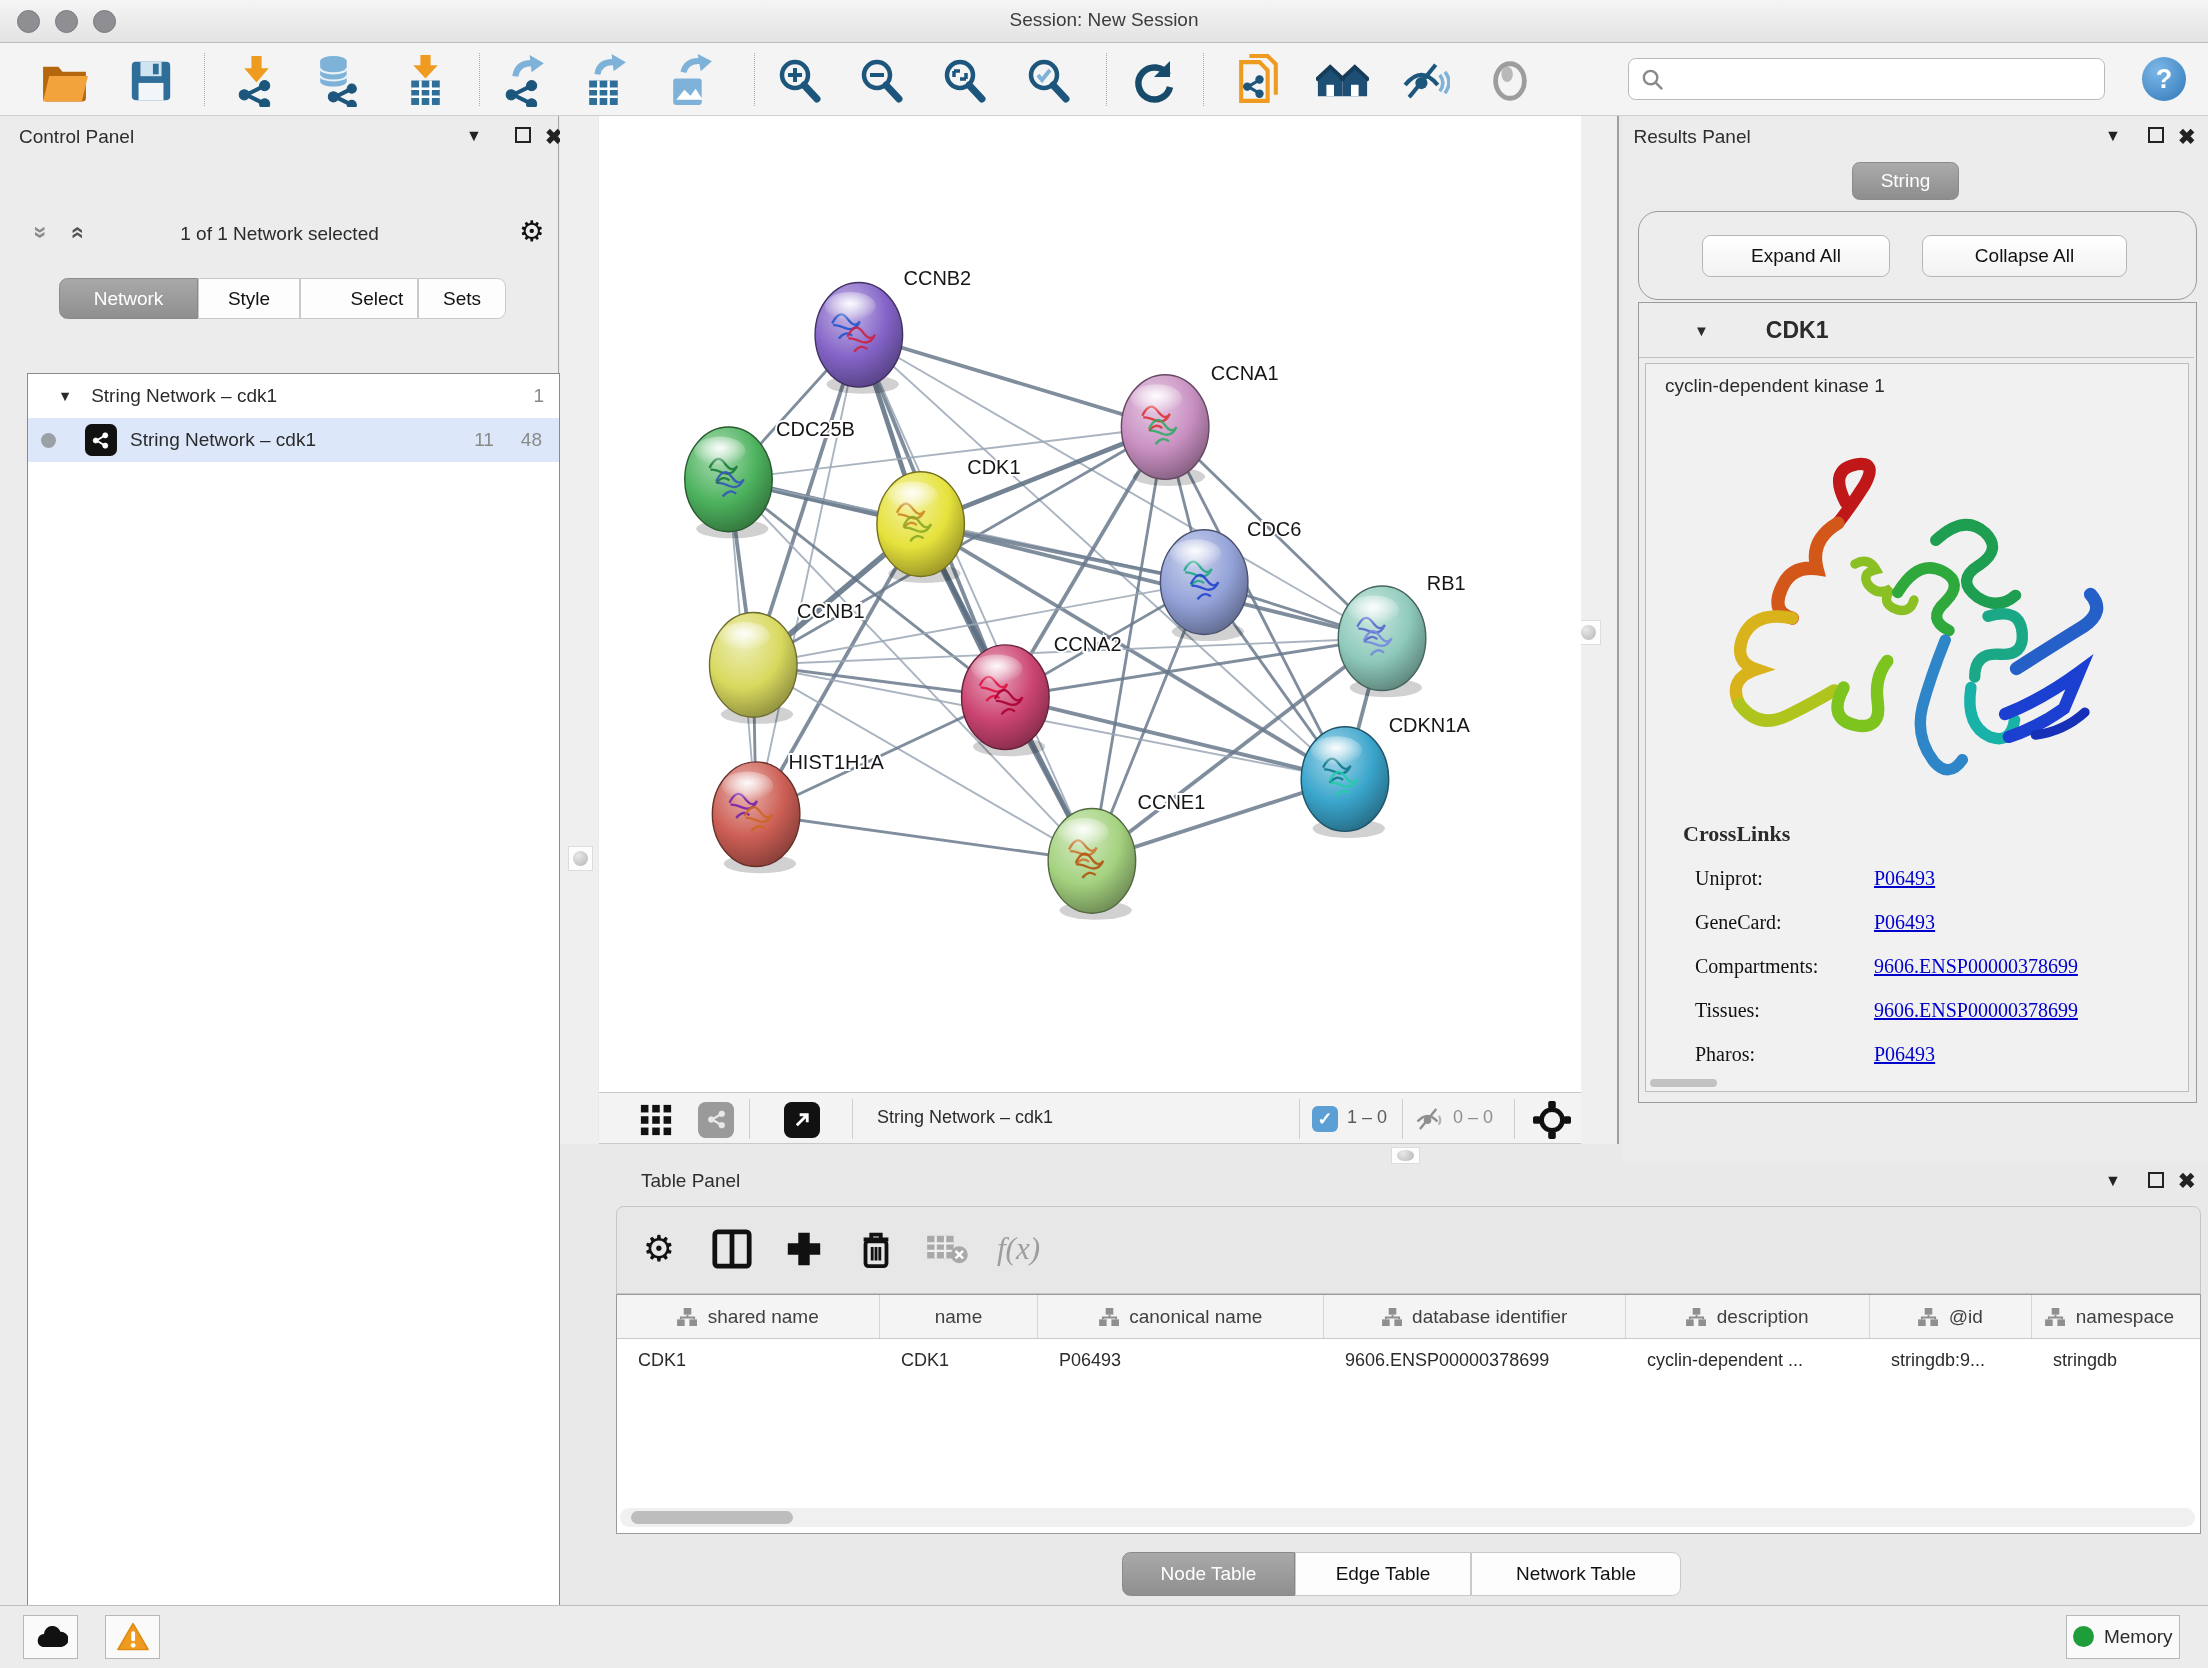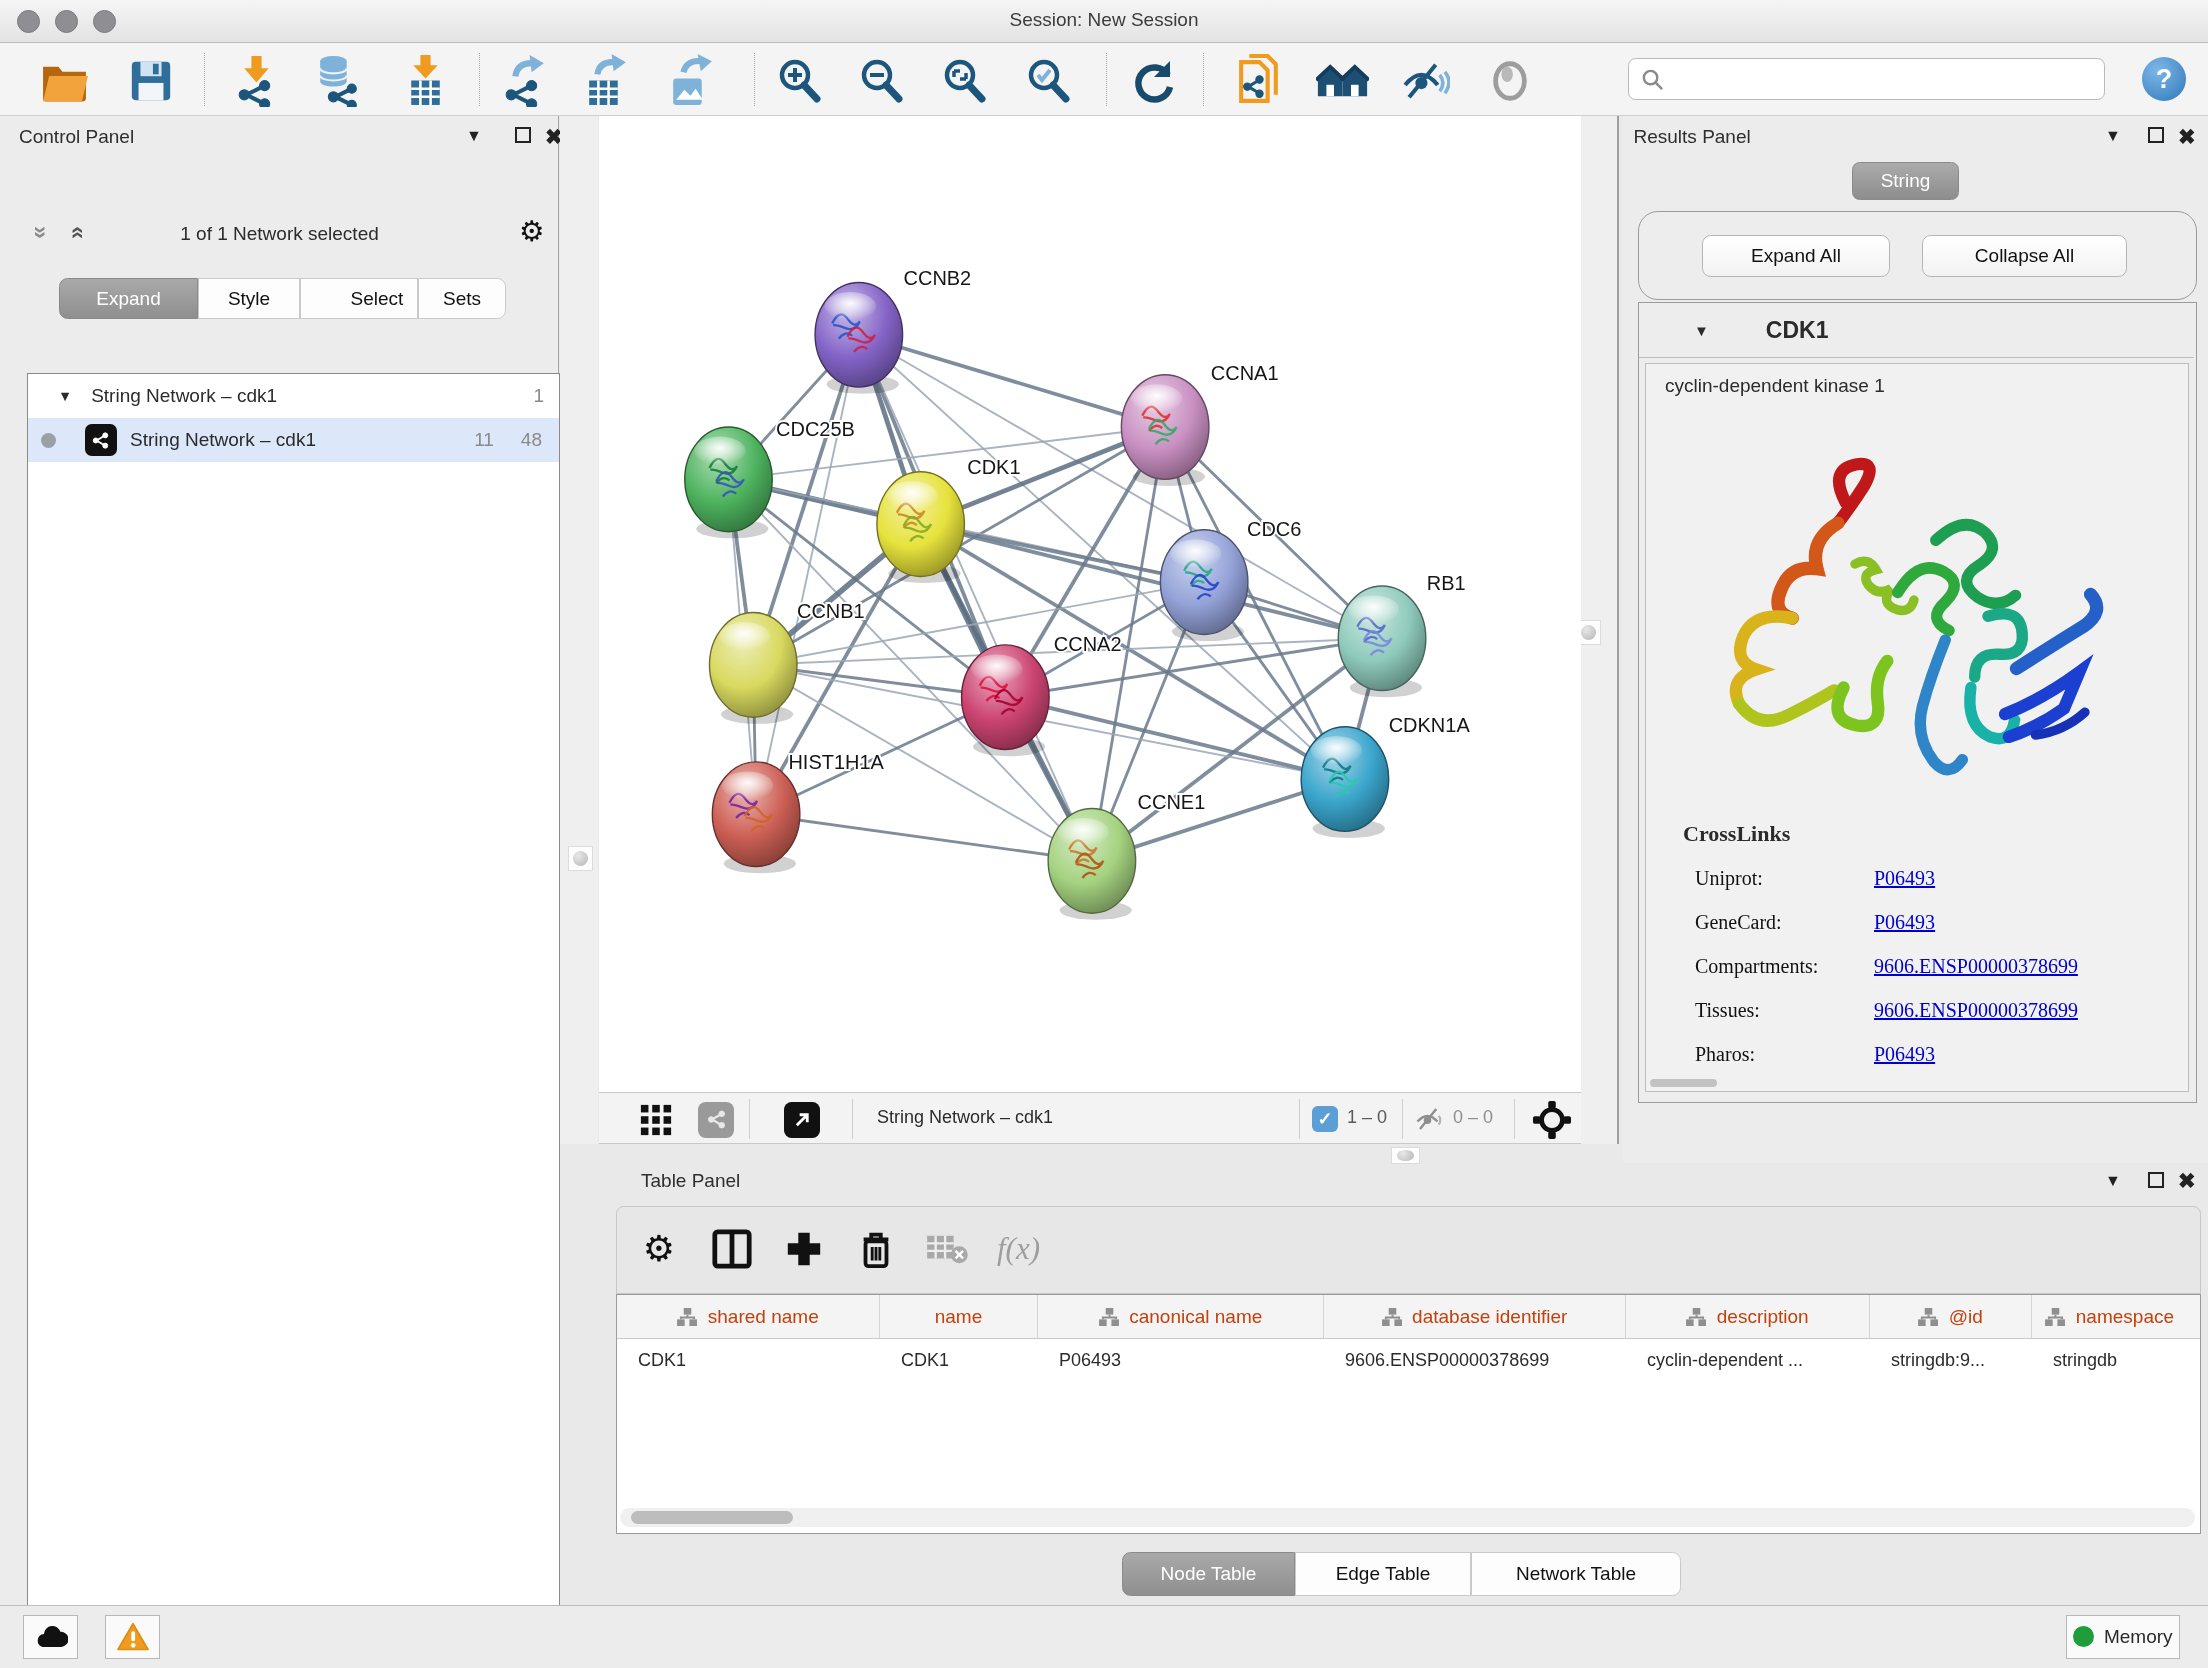--- a/index.html
+++ b/index.html
@@ -70,21 +70,21 @@
   .serif { font-family:"Liberation Serif", serif; }
   .xl-label { font-size:20px; color:#111; }
   .xl-link { font-size:20px; color:#0000cc; text-decoration:underline; }
 
   
   .tbl-toolbar { position:absolute; left:616px; top:1206px; width:1585px; height:88px;
     background:#e7e7e7; border:1.4px solid #c6c6c6; border-radius:7.6px 7.6px 0 0; }
   .tt-ico { position:absolute; top:13.3px; width:57px; height:57px; display:flex; align-items:center; justify-content:center; }
   .datatable { position:absolute; left:616px; top:1294px; width:1585px; height:240px; background:#fff; border:1.9px solid #9b9b9b; overflow:hidden; }
   .thead { display:flex; height:44px; background:#f4f4f4; border-bottom:1.9px solid #c9c9c9; }
-  .th { display:flex; align-items:center; justify-content:center; gap:9.5px; font-size:19px; color:#c2410c;
+  .th { display:flex; align-items:center; justify-content:center; gap:9.5px; font-size:19px; color:#404040;
     border-right:1px solid #d5d5d5; flex:0 0 auto; overflow:hidden; white-space:nowrap; }
   .trow { display:flex; height:42px; }
   .td { font-size:18px; display:flex; align-items:center; padding-left:21px; flex:0 0 auto; overflow:hidden; white-space:nowrap; }
   .hscroll { position:absolute; left:620px; top:1508px; width:1575px; height:19px; background:#f0f0f0; border-radius:9.5px; }
   .hthumb { position:absolute; left:11.4px; top:2.9px; width:162px; height:13.3px; background:#bdbdbd; border-radius:6.7px; }
   .btab { position:absolute; top:1552px; height:44px; font-size:19px; display:flex; align-items:center; justify-content:center;
     background:#fdfdfd; border:1px solid #c9c9c9; color:#111; }
   .btab.sel { background:linear-gradient(#a9a9a9,#8f8f8f); color:#fff; border-color:#8a8a8a; }
 
   
@@ -273,21 +273,21 @@
     </div>
 </div>
 
 <div class="abs" style="left:0; top:116px; width:559px; height:1489px; background:#ececec; border-right:1px solid #a5a5a5;">
   <div class="abs panel-title" style="left:19px; top:9.5px">Control Panel</div>
   <span class="hdr-ico" style="left:466px; top:11.4px">▼</span>
   <span class="sq-ico abs" style="left:515px; top:11.4px"></span>
   <span class="hdr-ico" style="left:545px; top:8.6px; font-weight:bold; font-size:21px">✖</span>
 
   <div class="ctab sel" style="left:59px; width:139px; border-radius:8.6px 0 0 8.6px;">
-      <span>Expand</span>
+      <span>Network</span>
     </div>
   <div class="ctab" style="left:198px; width:102px;">
       <span>Style</span>
     </div>
   <div class="ctab" style="left:300px; width:118px;padding-left:36px;">
       <span>Select</span>
     </div>
   <div class="ctab" style="left:418px; width:88px; border-radius:0 8.6px 8.6px 0;">
       <span>Sets</span>
     </div>

